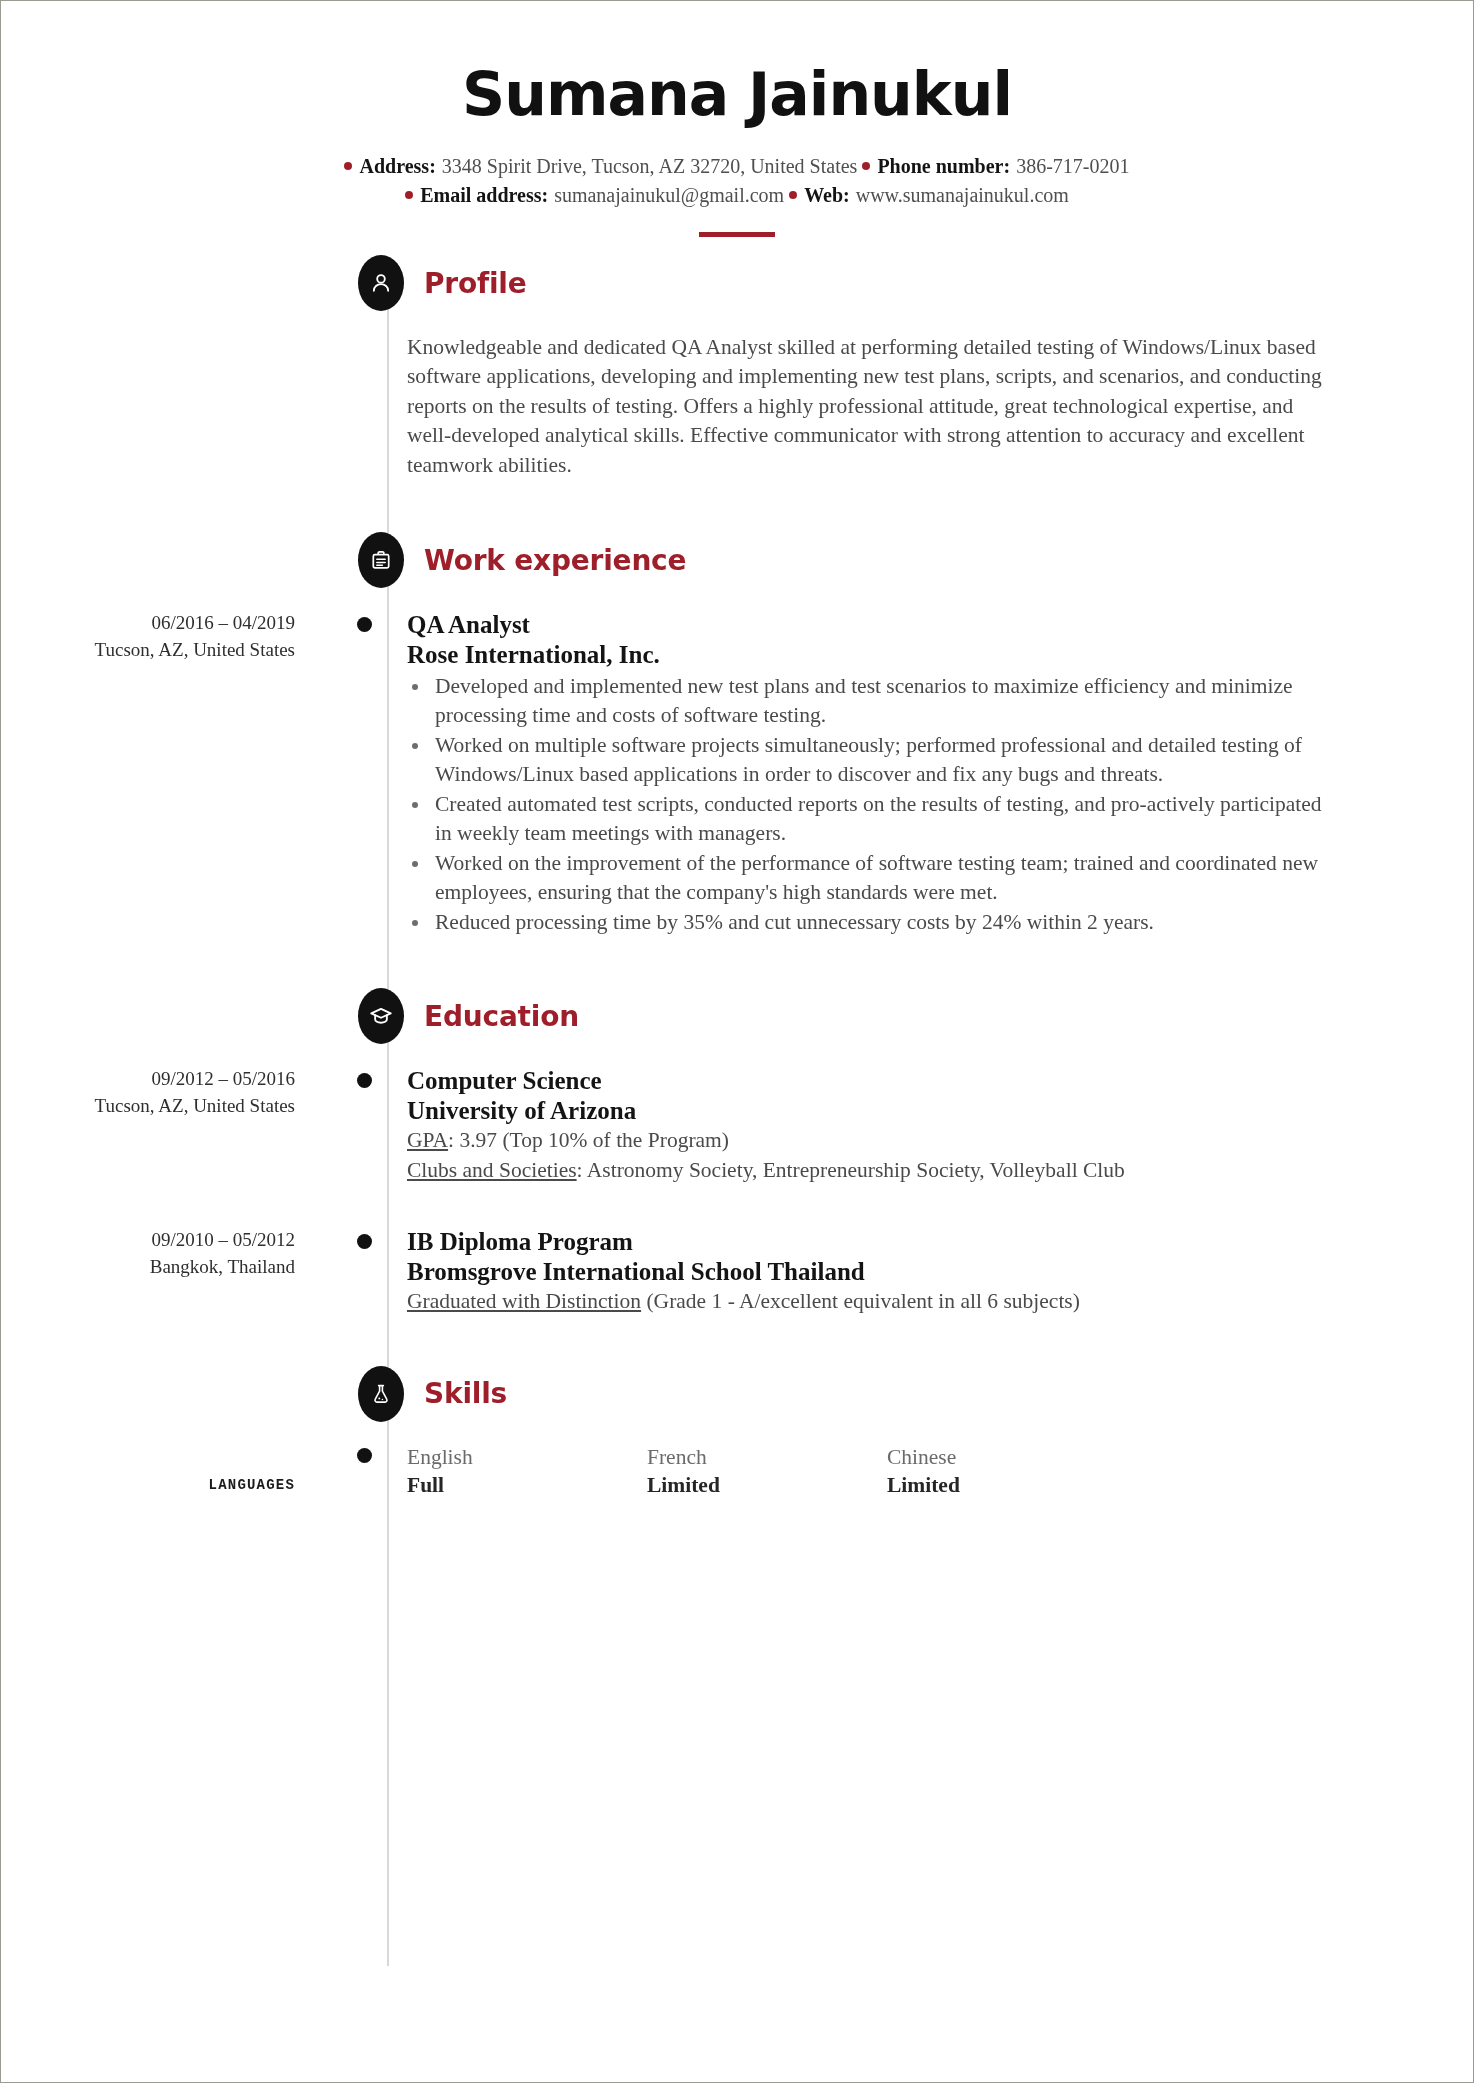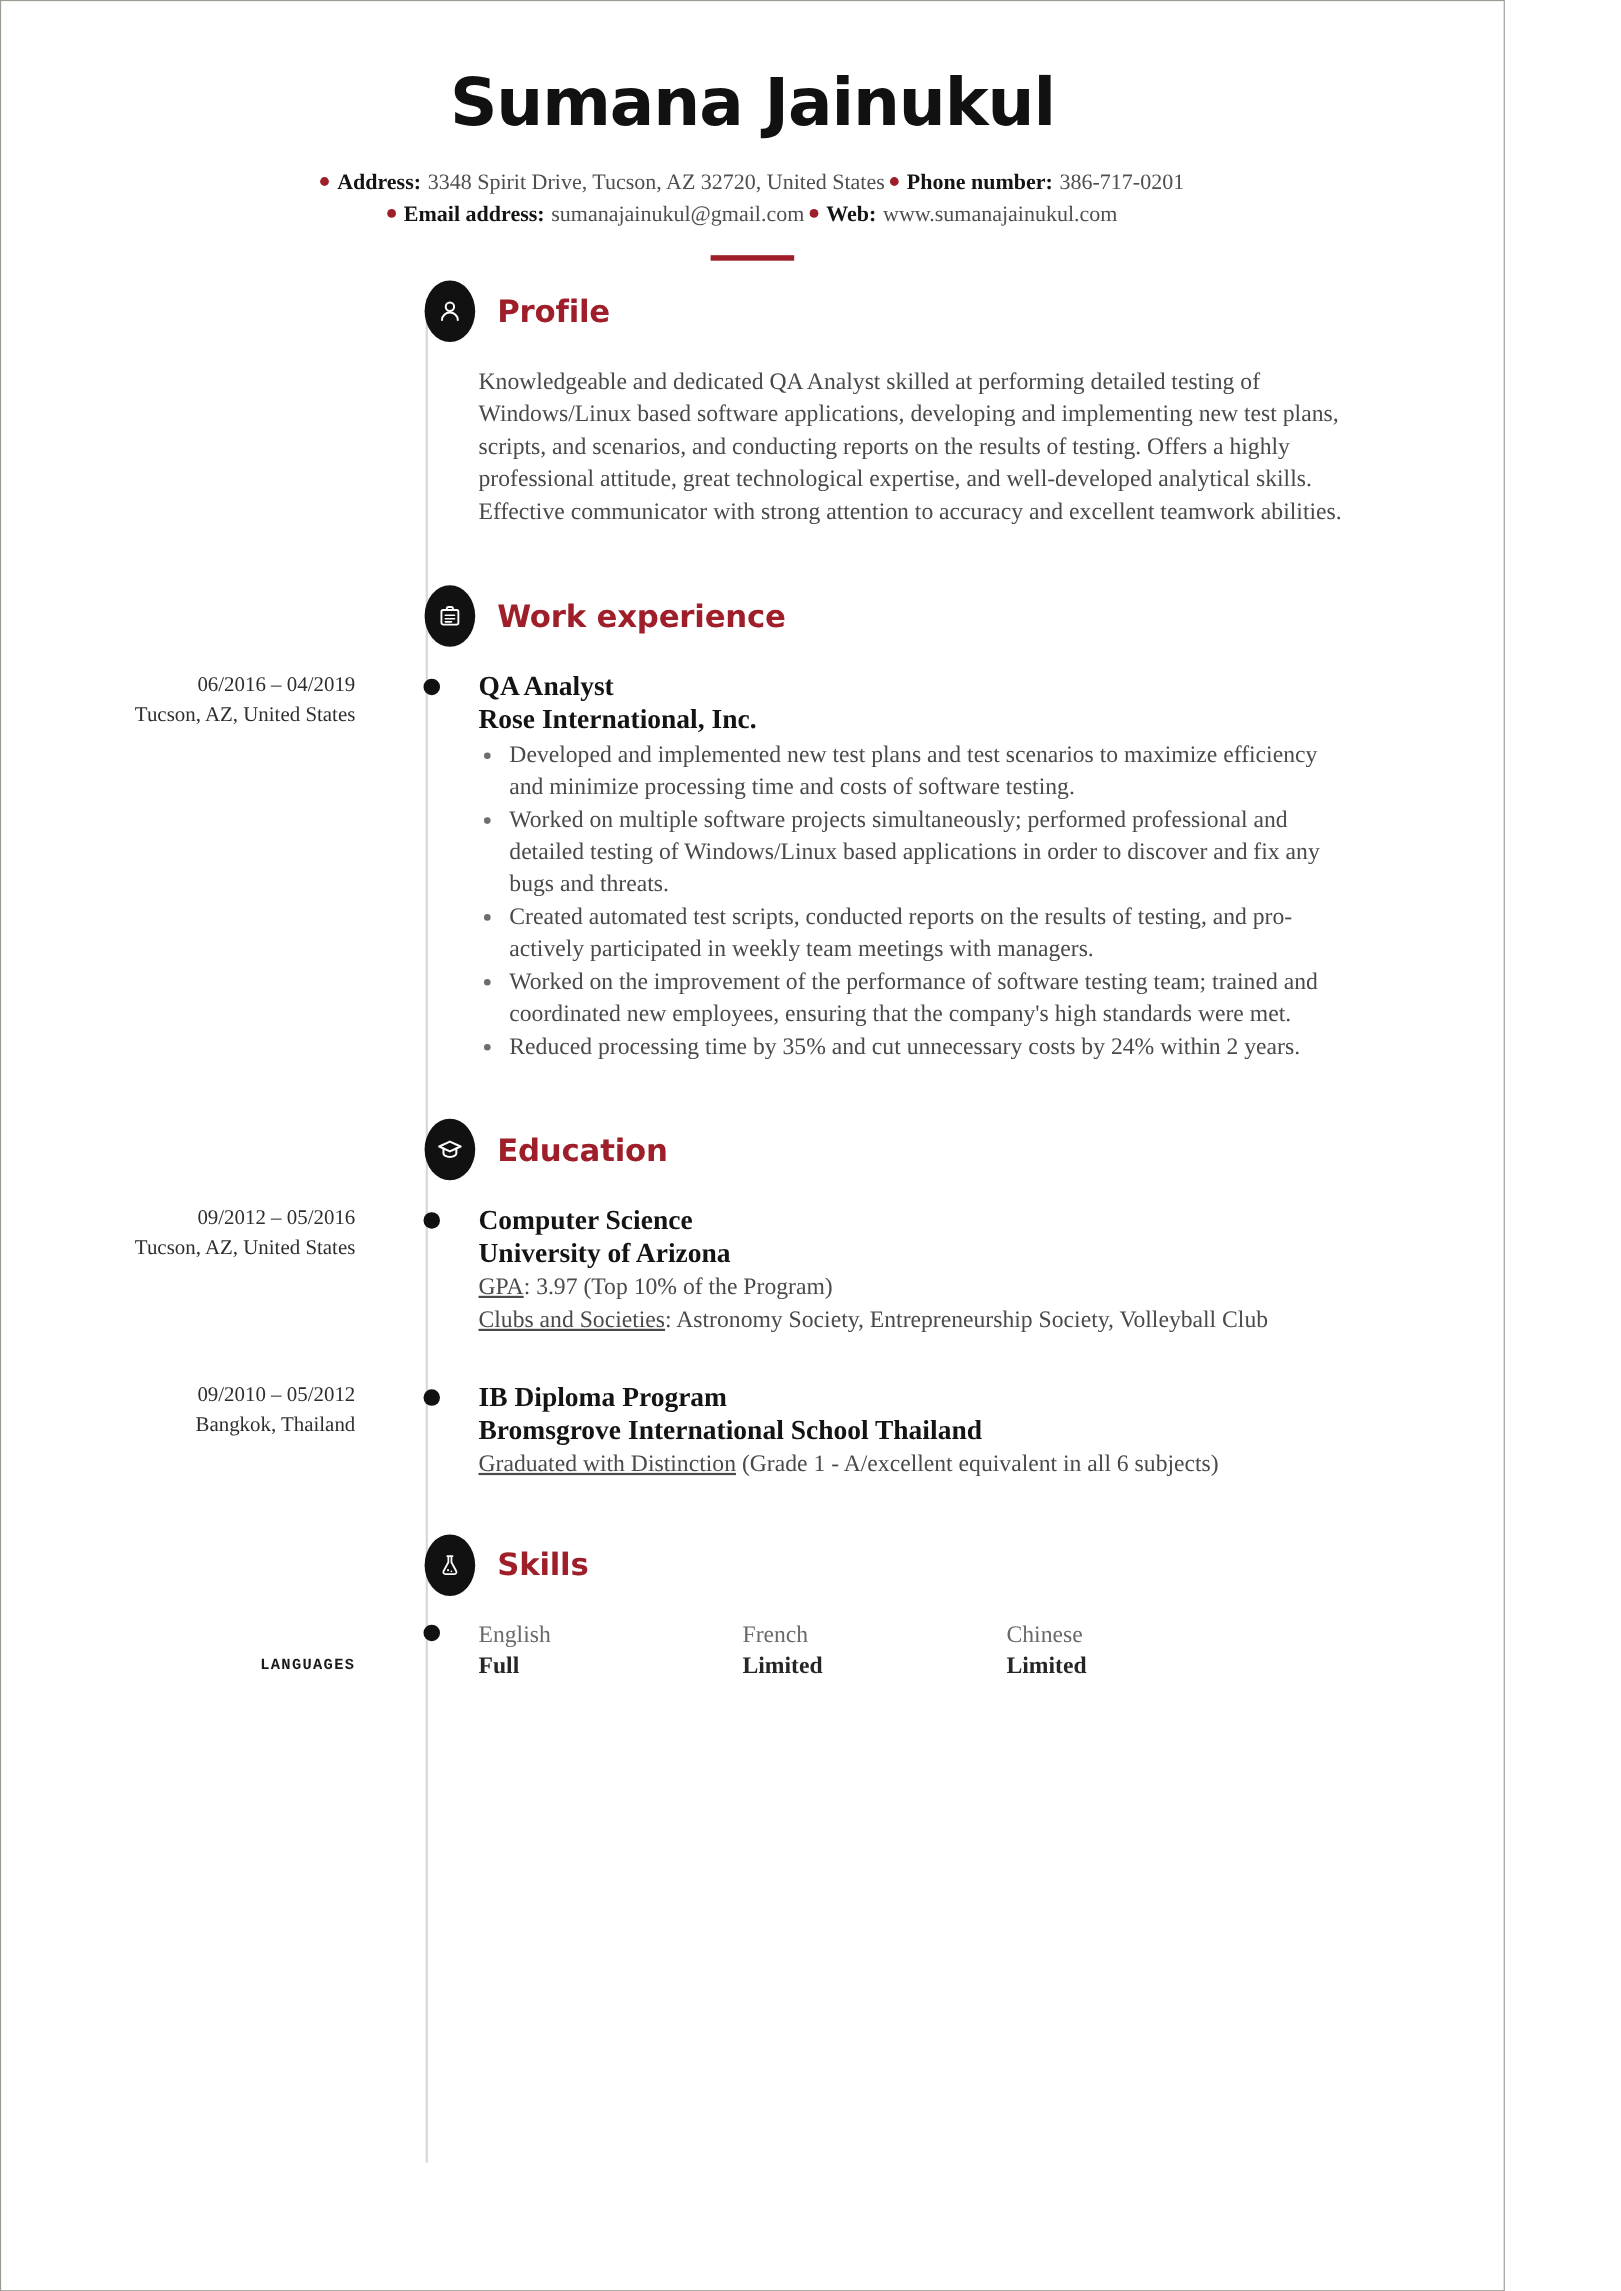--- a/index.html
+++ b/index.html
@@ -7,21 +7,21 @@
   body {
     width: 1474px;
     height: 2083px;
     background: #ffffff;
     font-family: "Liberation Serif", "DejaVu Serif", serif;
     color: #3a3a3a;
     overflow: hidden;
   }
   .page {
     position: relative;
-    width: 1368px;
+    width: 1474px;
     height: 2083px;
     background: #ffffff;
     border: 1px solid #9a9a93;
     overflow: hidden;
   }
 
   
   .header { padding-top: 62px; text-align: center; }
   .full-name {
     font-family: "DejaVu Sans", sans-serif;
@@ -64,21 +64,21 @@
   .timeline-line {
     position: absolute;
     left: 386px;
     top: 16px;
     width: 2px;
     height: 1695px;
     background: #d8d8d8;
     z-index: 0;
   }
 
-  .section { position: relative; padding-left: 28px; }
+  .section { position: relative; }
 
   .sec-head {
     position: relative;
     display: flex;
     align-items: center;
     height: 56px;
     margin-left: 357px;
   }
   .sec-icon {
     width: 46px; height: 56px;

